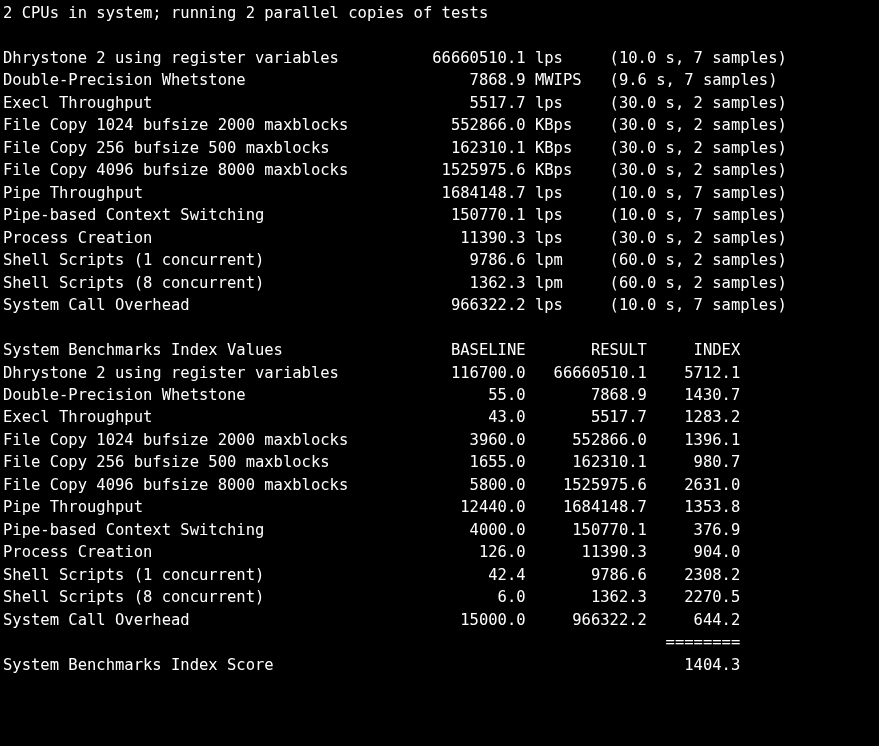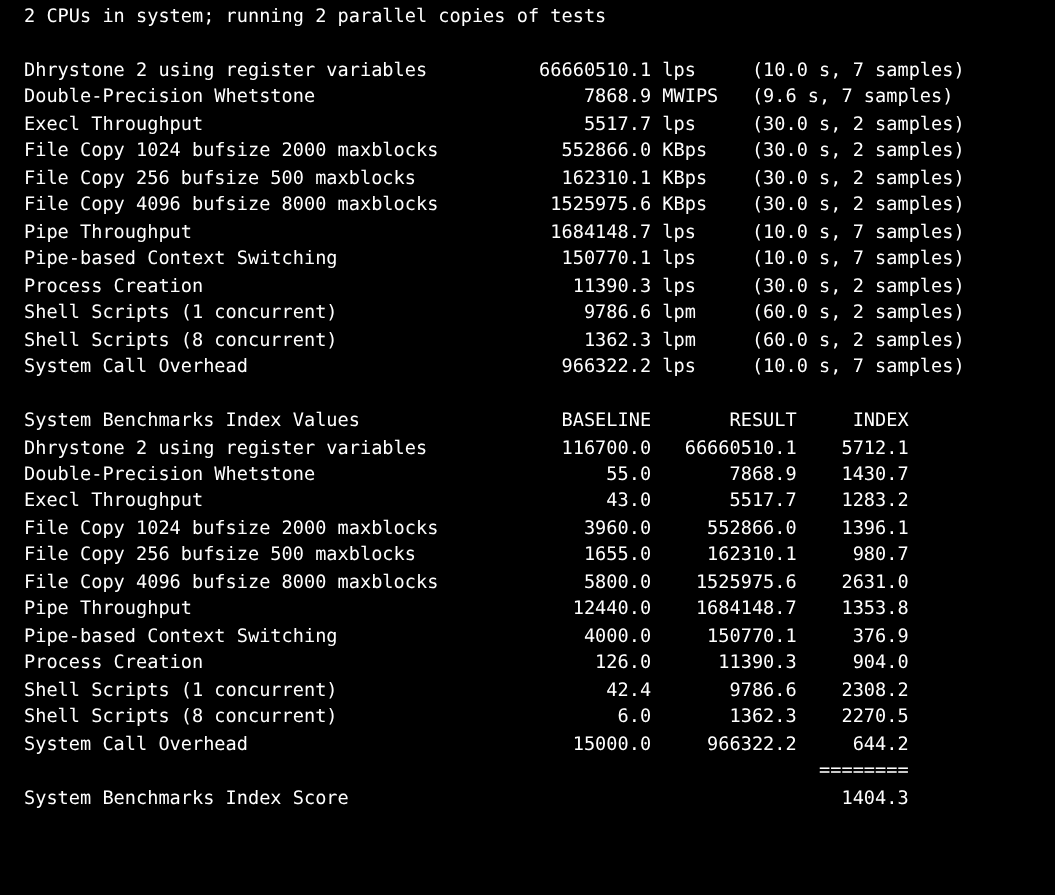--- a/index.html
+++ b/index.html
@@ -9,21 +9,21 @@
     color: #fff;
     font-family: "Consolas", "Menlo", "Courier New", monospace;
     font-size: 15.5px;
     line-height: 1.45;
     width: 879px;
     height: 746px;
     overflow: hidden;
   }
   pre {
     margin: 0;
-    padding: 2px 0 0 20px;
+    padding: 2px 0 0 3px;
     white-space: pre;
   }
 </style>
 </head>
 <body>
 
 <pre id="output">2 CPUs in system; running 2 parallel copies of tests
 
 Dhrystone 2 using register variables          66660510.1 lps     (10.0 s, 7 samples)
 Double-Precision Whetstone                        7868.9 MWIPS   (9.6 s, 7 samples)

